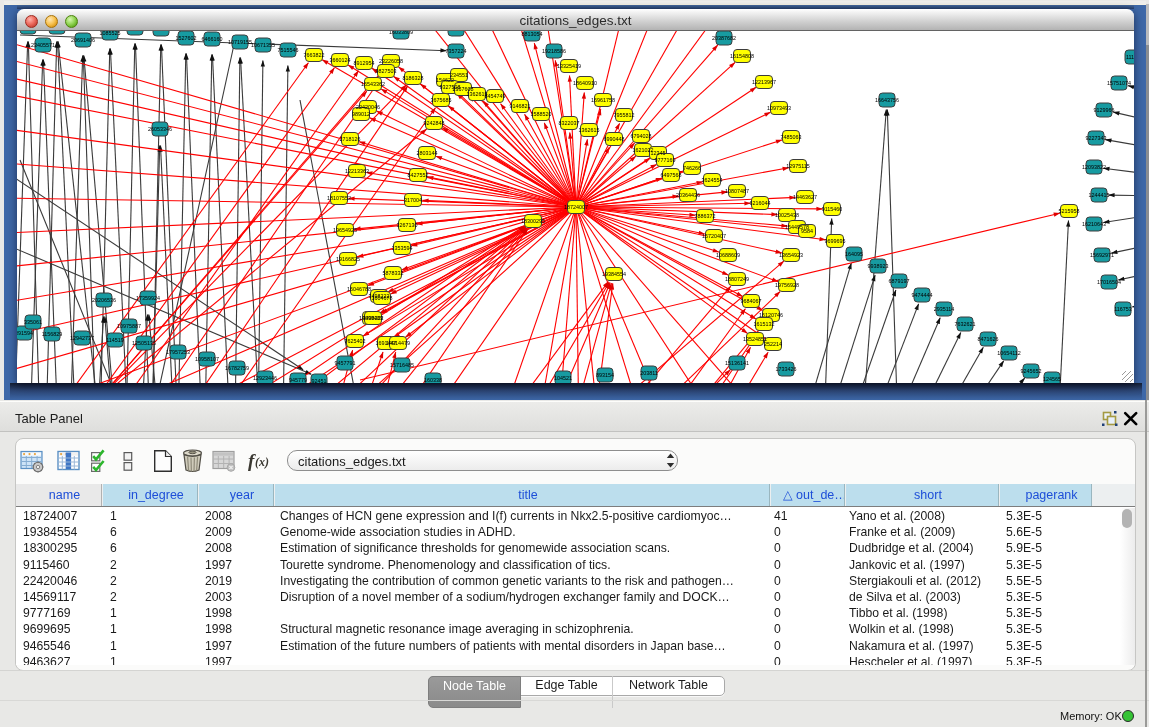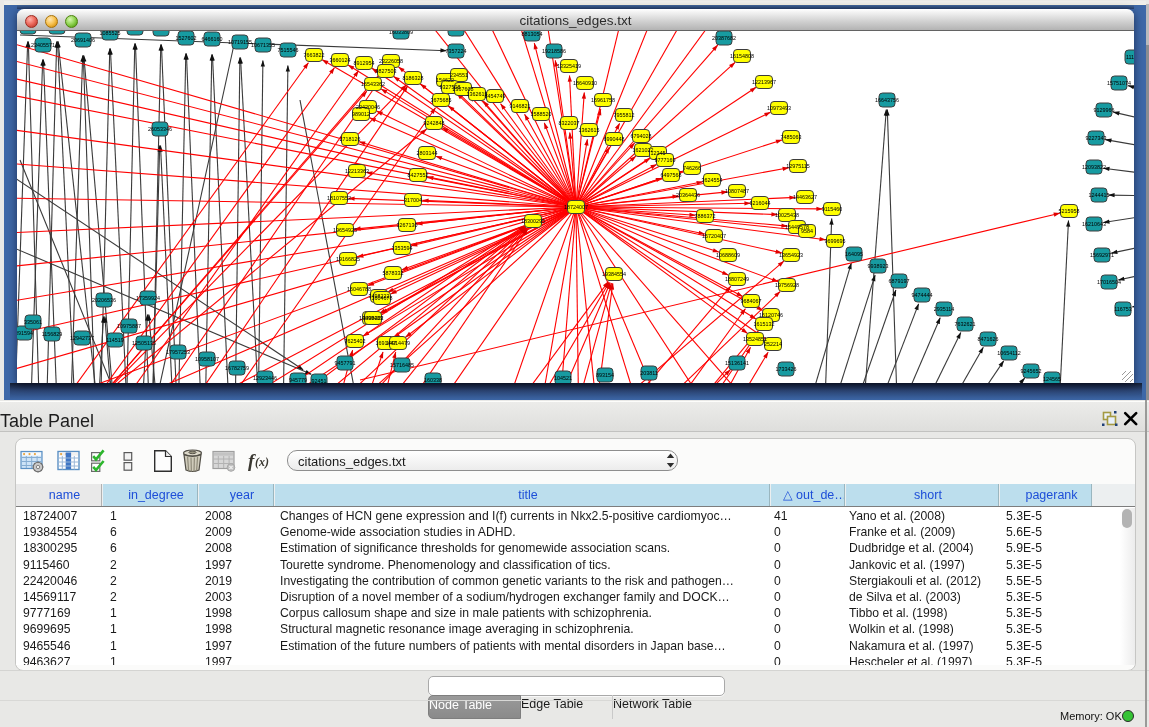--- a/index.html
+++ b/index.html
@@ -16,38 +16,38 @@
 #title {left:17px;top:13px;width:1117px;height:16px;text-align:center;font-size:13.5px;color:#2b2b2b}
 .tl {top:14.5px;width:13px;height:13px;border-radius:50%}
 #tl1 {left:25px;background:radial-gradient(circle at 4px 3.5px,#ffb3ac,#ee6d60 45%,#c03c30 85%);border:1px solid #9d2b20}
 #tl2 {left:45px;background:radial-gradient(circle at 4px 3.5px,#ffe6b3,#f8c455 45%,#d8920c 85%);border:1px solid #a8720a}
 #tl3 {left:65px;background:radial-gradient(circle at 4px 3.5px,#d7f6b0,#93d657 45%,#57a313 85%);border:1px solid #4d820e}
 #content {left:17px;top:31px;width:1117px;height:352px;background:#fff;overflow:hidden}
 #resize {right:1px;bottom:1px;width:11px;height:11px;background:repeating-linear-gradient(135deg,transparent 0 2.5px,#9a9a9a 2.5px 3.5px)}
 
 #tpanel {left:0;top:400px;width:1149px;height:327px;background:#e8e8e6}
 #tphead {left:0;top:401px;width:1149px;height:31px;background:linear-gradient(#ececea,#dededc);border-bottom:1px solid #c2c2c0;border-top:1px solid #fdfdfb}
-#tptitle {left:0;top:411px;font-size:18px;color:#1d1d1d}
+#tptitle {left:15px;top:411px;font-size:13px;color:#1d1d1d}
 
 #container {left:15px;top:438px;width:1121px;height:233px;background:#fbfbfa;border:1px solid #c6c6c4;border-radius:8px}
 #dropdown {left:287px;top:450px;width:391px;height:21px;background:linear-gradient(#fff,#ececec);border:1px solid #8e8e8e;border-radius:10px}
 #ddtext {left:298px;top:454px;font-size:13px;color:#1a1a1a}
 
 #thead {left:16px;top:484px;width:1119px;height:23px;background:#eceff0;border-bottom:1px solid #7d7d7d}
 .hc {position:absolute;top:484px;height:22px;border-right:1px solid #9ab6bf;font-size:12.5px;color:#1d4ed8;text-align:center;text-indent:12px;line-height:22px;background:#bcdeed;white-space:nowrap;overflow:hidden}
 #tbody {left:16px;top:507px;width:1119px;height:158px;background:#fff}
 .trow {position:absolute;left:0;width:1119px;height:16px;font-size:12.2px;color:#1a1a1a}
 #rowwrap {left:0;top:507px;width:1119px;height:158px;overflow:hidden}
 .trow span {position:absolute;top:1px;white-space:nowrap}
 #sbtrack {left:1120px;top:508px;width:15px;height:157px;background:linear-gradient(90deg,#fff,#ececec)}
 #sbthumb {left:1122px;top:509px;width:10px;height:19px;background:#b3b3b3;border-radius:5px}
 
 #tabline {left:0;top:670px;width:1149px;height:1px;background:#d4d4d2}
 #tabbar {left:428px;top:676px;width:297px;height:20px;border:1px solid #a9a9a9;border-radius:5px;background:#fff;box-shadow:0 1px 0 rgba(255,255,255,.7)}
-.tab {position:absolute;top:695px;height:24px;font-size:12.5px;line-height:19px;color:#1b1b1b}
+.tab {position:absolute;top:676px;height:32px;font-size:12.5px;line-height:19px;text-align:center;color:#1b1b1b}
 #tab1 {left:428px;width:93px;background:linear-gradient(#9a9a9a,#8a8a8a);color:#fff;border-radius:5px 0 0 5px;border:1px solid #7e7e7e}
 #tab2 {left:521px;width:91px}
 #tab3 {left:612px;width:112px;border-left:1px solid #c9c9c9}
 
 #statusline {left:0;top:700px;width:1149px;height:1px;background:#d8d8d6}
 #mem {left:1060px;top:710px;font-size:11px;color:#111}
 #memdot {left:1122px;top:710px;width:12px;height:12px;border-radius:50%;background:#35c335;border:1px solid #2a2a2a}
 #edgecol2 {left:1145px;top:400px;width:2px;height:327px;background:#9a9a98}
 </style></head>
 <body>
@@ -730,21 +730,20 @@
       <span style="left:205px">2003</span>
       <span style="left:280px">Disruption of a novel member of a sodium/hydrogen exchanger family and DOCK…</span>
       <span style="left:774px">0</span>
       <span style="left:849px">de Silva et al. (2003)</span>
       <span style="left:1006px">5.3E-5</span>
     </div>
 <div class="trow" style="top:98.2px">
       <span style="left:23px">9777169</span>
       <span style="left:110px">1</span>
       <span style="left:205px">1998</span>
-      <span style="left:280px">Corpus callosum shape and size in male patients with schizophrenia.</span>
       <span style="left:774px">0</span>
       <span style="left:849px">Tibbo et al. (1998)</span>
       <span style="left:1006px">5.3E-5</span>
     </div>
 <div class="trow" style="top:114.4px">
       <span style="left:23px">9699695</span>
       <span style="left:110px">1</span>
       <span style="left:205px">1998</span>
       <span style="left:280px">Structural magnetic resonance image averaging in schizophrenia.</span>
       <span style="left:774px">0</span>

